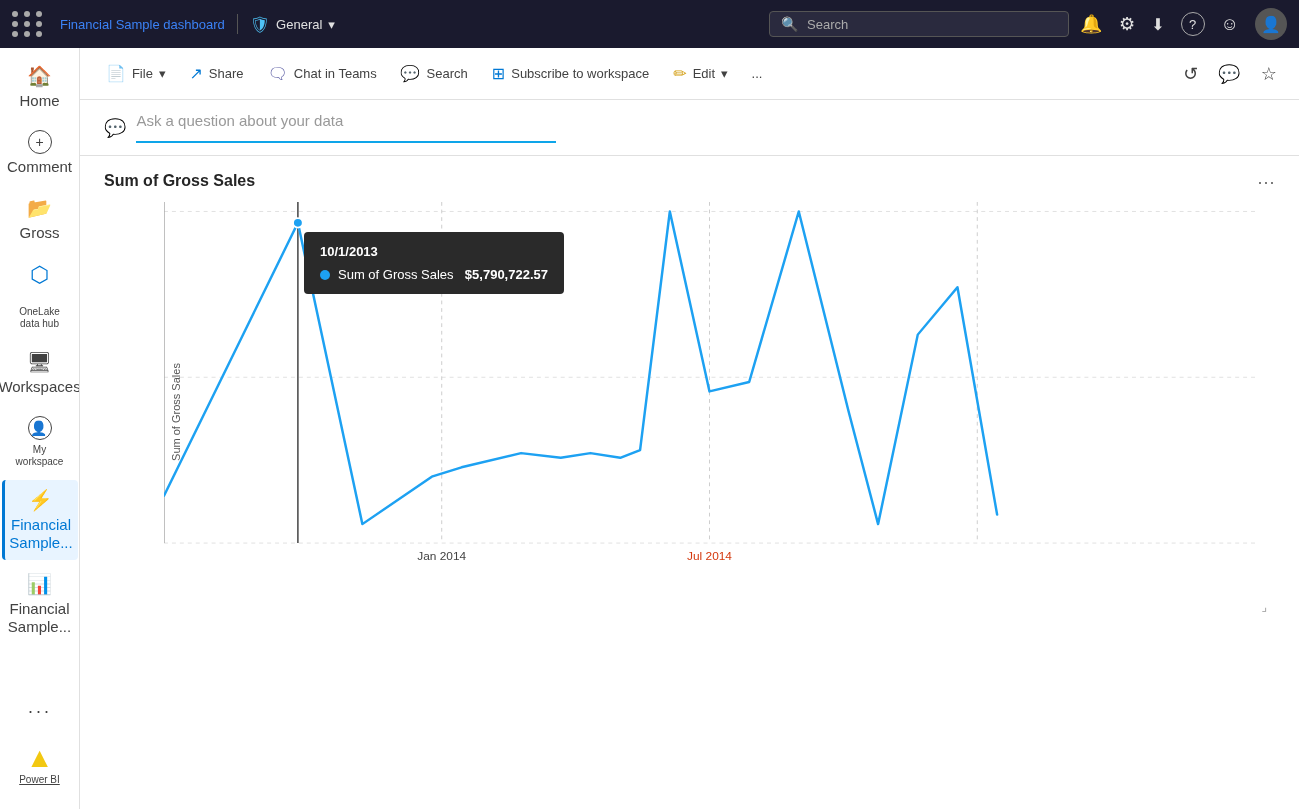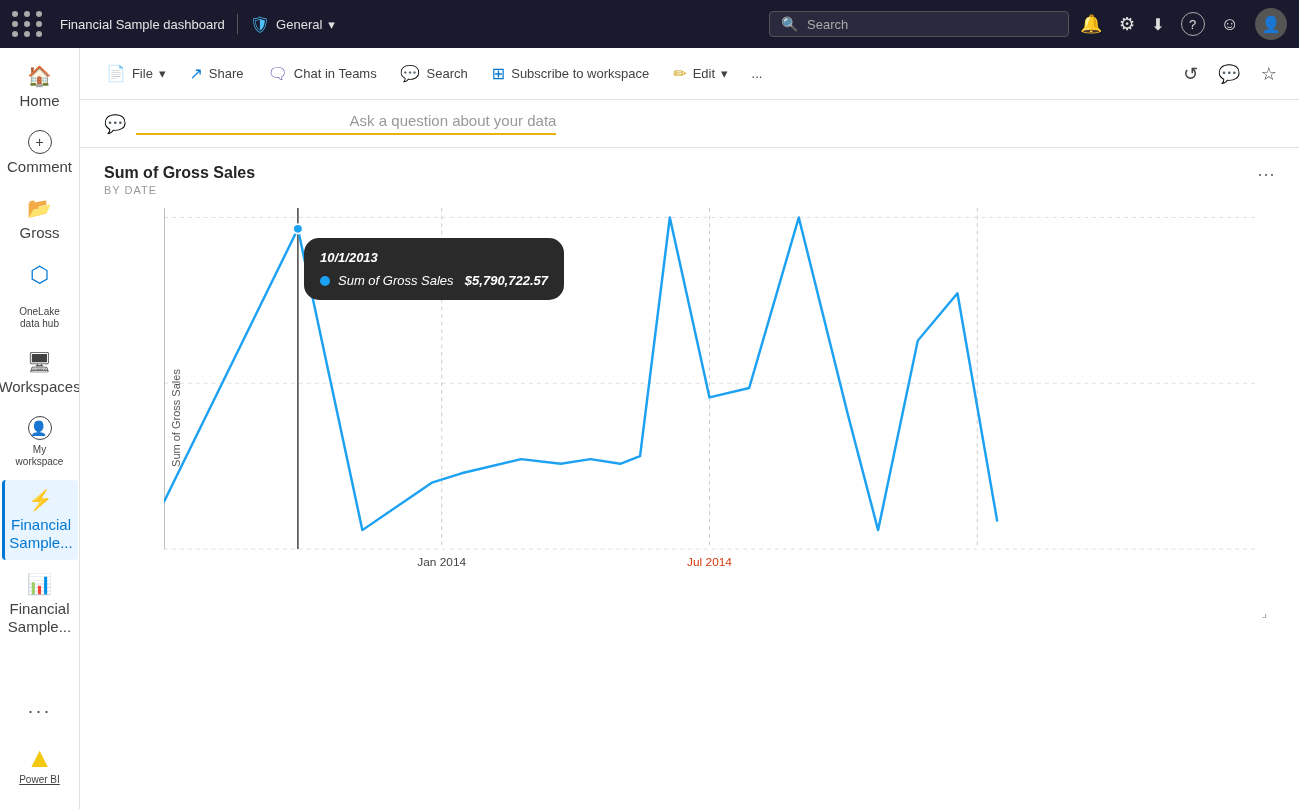--- a/index.html
+++ b/index.html
@@ -7,21 +7,21 @@
 
     
     .top-bar {
       display: flex; align-items: center;
       background: #1a1a2e; color: #fff;
       height: 48px; padding: 0 12px; gap: 12px;
       position: relative; z-index: 100;
     }
     .top-bar-dots { display: grid; grid-template-columns: repeat(3,8px); gap:4px; cursor:pointer; margin-right:4px; }
     .top-bar-dots span { width:6px; height:6px; border-radius:50%; background:#aaa; display:block; }
-    .top-bar-title { font-size:13px; color:#e5e5e5; font-weight:400; white-space:nowrap; }
+    .top-bar-title { font-size:13px; color:#3b82f6; font-weight:400; white-space:nowrap; }
     .top-bar-divider { width:1px; height:20px; background:#555; }
     .top-bar-workspace { display:flex; align-items:center; gap:6px; font-size:13px; color:#e0e0e0; cursor:pointer; }
     .shield-icon { color:#4fc3f7; font-size:16px; }
     .top-bar-search {
       margin-left: auto;
       display:flex; align-items:center;
       background:#2a2a3e; border:1px solid #555; border-radius:4px;
       padding: 4px 12px; gap:8px; width:300px;
     }
     .top-bar-search input {
@@ -69,40 +69,39 @@
     .toolbar-right { margin-left:auto; display:flex; gap:8px; }
     .toolbar-right .icon-btn { cursor:pointer; font-size:18px; color:#424242; padding:6px; border-radius:4px; }
 
     
     .qa-bar {
       display:flex; align-items:center; padding:12px 24px;
       border-bottom:1px solid #e0e0e0; gap:10px;
     }
     .qa-icon { font-size:18px; color:#424242; }
     .qa-input {
-      flex:1; max-width:420px; border:none; border-bottom:2px solid #eab308;
-      outline:none; font-size:15px; color:#424242; padding-bottom:4px;
+      flex:1; max-width:420px; border:none; border-bottom:2px solid #0ea5e9;
+      outline:none; font-size:15px; color:#424242; padding-bottom:12px;
       background:transparent;
-      text-align:right;
     }
     .qa-input::placeholder { color:#999; }
 
     
     .chart-area { flex:1; padding:16px 24px; overflow:hidden; position:relative; }
     .chart-title { font-size:16px; font-weight:600; color:#252525; }
     .chart-subtitle { font-size:11px; color:#999; letter-spacing:1px; margin-top:2px; }
     .chart-options { position:absolute; top:16px; right:24px; cursor:pointer; color:#666; font-size:18px; }
 
     .chart-container { position:relative; margin-top:12px; width:100%; height:420px; }
 
     
     .tooltip-box {
       position:absolute; left:200px; top:30px;
-      background:#2a2a2a; color:#fff; border-radius:15px;
-      padding:12px 16px; min-width:260px; z-index:10;font-style:italic;
+      background:#2a2a2a; color:#fff; border-radius:4px;
+      padding:12px 16px; min-width:260px; z-index:10;
     }
     .tooltip-date { font-size:13px; font-weight:600; margin-bottom:8px; }
     .tooltip-row { display:flex; align-items:center; gap:8px; font-size:13px; }
     .tooltip-dot { width:10px; height:10px; border-radius:50%; background:#1da1f2; flex-shrink:0; }
     .tooltip-label { flex:1; }
     .tooltip-value { font-weight:600; }
 
     
     .resize-handle { position:absolute; bottom:8px; right:8px; color:#999; font-size:12px; }
 
@@ -232,21 +231,20 @@
       </div>
     </div>
 
     <div class="qa-bar">
       <span class="qa-icon">💬</span>
       <input type="text" class="qa-input" placeholder="Ask a question about your data" style="">
     </div>
 
     <div class="chart-area">
       <div class="chart-title">Sum of Gross Sales</div>
-      <div class="chart-subtitle">BY DATE</div>
       <div class="chart-options">···</div>
 
       <div class="chart-container">
 
         
         <div class="tooltip-box">
           <div class="tooltip-date">10/1/2013</div>
           <div class="tooltip-row">
             <div class="tooltip-dot"></div>
             <span class="tooltip-label">Sum of Gross Sales</span>

